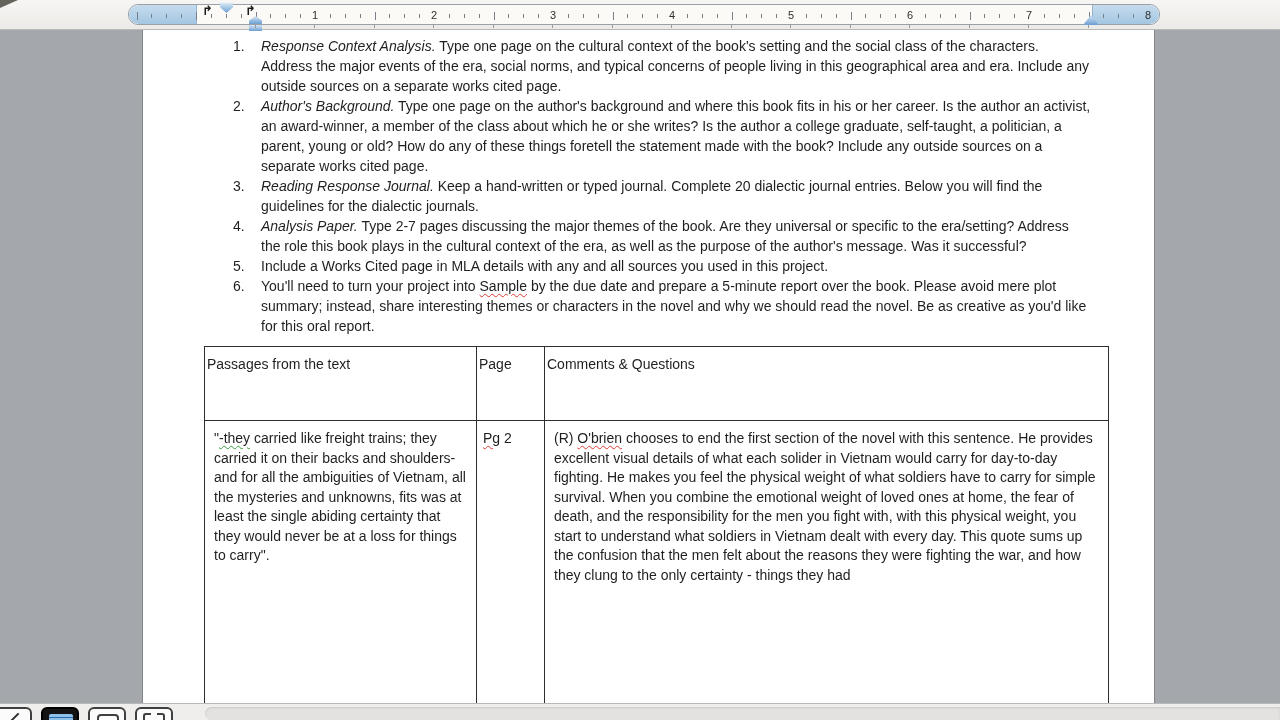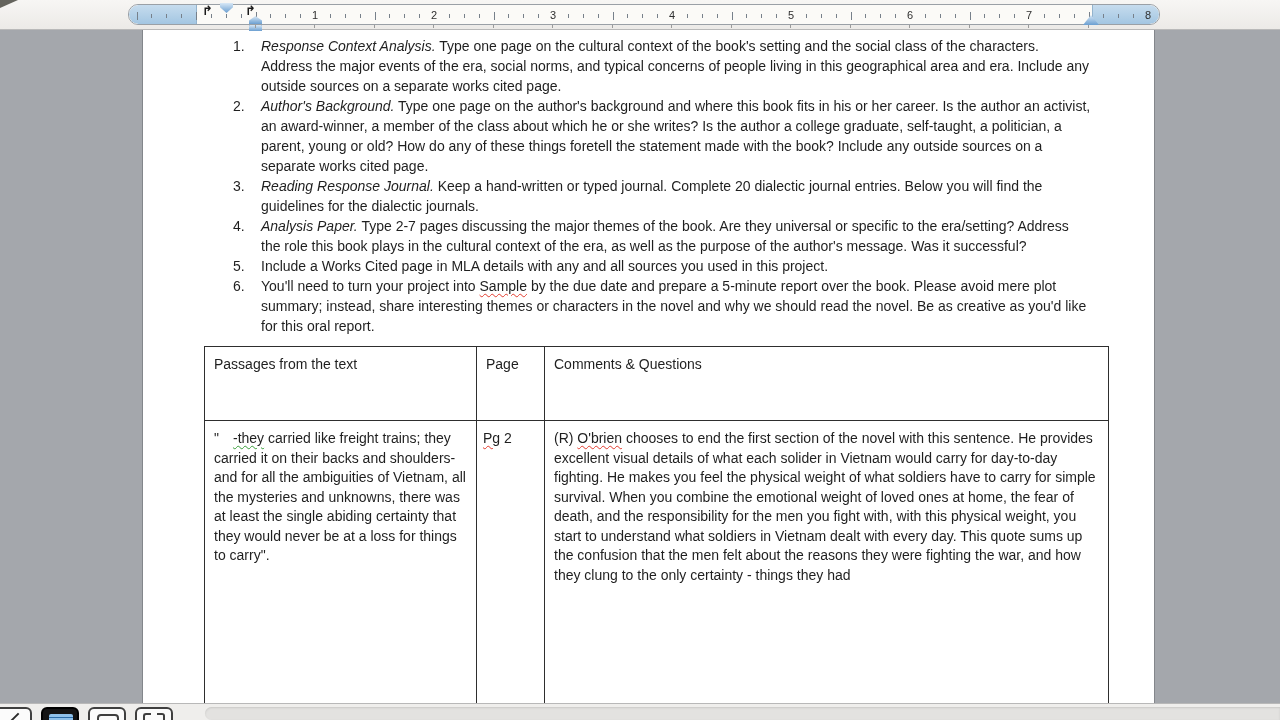--- a/index.html
+++ b/index.html
@@ -42,26 +42,26 @@
   .content { position:absolute; left:59px; top:6px; width:889px;
     font-size:14px; line-height:20px; color:#1f1f1f; }
   .intro { margin-bottom:18px; }
   .li { display:flex; }
   .li .num { margin-left:31px; width:28px; flex:0 0 28px; }
   .li .litext { flex:1; }
   .lead { font-style:italic; }
   .sp-red { text-decoration-line:underline; text-decoration-style:wavy;
     text-decoration-color:#e23b2e; text-decoration-thickness:1px; text-underline-offset:2px; }
   .sp-green { text-decoration-line:underline; text-decoration-style:wavy;
-    text-decoration-color:#3a9e3a; text-decoration-thickness:1px; text-underline-offset:2px;margin-left:14px; }
+    text-decoration-color:#3a9e3a; text-decoration-thickness:1px; text-underline-offset:2px; }
   .sample-heading { font-weight:bold; margin-top:24px; }
   table.journal { border-collapse:collapse; table-layout:fixed; width:904px;
     margin-top:10px; margin-left:2px; font-size:14px; line-height:19.5px; }
   table.journal td { border:1px solid #2e2e2e; vertical-align:top; }
-  .hdr-row td { height:74px; padding:8px 9px; }
+  .hdr-row td { height:74px; padding:8px 2px; }
   .data-row td { height:360px; padding:8px 9px; }
   .data-row td.pagecell { padding:8px 6px; }
 
   
   .bottom-bar { position:absolute; left:0; top:703px; width:1280px; height:17px;
     background:#efeeec; border-top:1px solid #b8b8b8; }
   .scroll-track { position:absolute; left:205px; right:0; top:3px; height:13px;
     background:#e3e2e0; border-radius:7px 0 0 7px; box-shadow:inset 0 1px 2px #c9c8c6; }
   .view-buttons { position:absolute; left:2px; top:3px; display:flex; gap:9px; }
   .vbtn { width:38px; height:24px; border:2px solid #3f3f3f; border-radius:6px;
@@ -221,21 +221,21 @@
             <col style="width:68px">
             <col style="width:564px">
           </colgroup>
         <tbody>
             <tr class="hdr-row">
           <td>Passages from the text</td>
           <td>Page</td>
           <td>Comments &amp; Questions</td>
         </tr>
         <tr class="data-row">
-          <td><span>"</span><span class="sp-green">-they</span><span> carried like freight trains; they carried it on their backs and shoulders-and for all the ambiguities of Vietnam, all the mysteries and unknowns, there was at least the single abiding certainty that they would never be at a loss for things to carry".</span></td>
+          <td><span>"</span><span class="sp-green">-they</span><span> carried like freight trains; they carried it on their backs and shoulders-and for all the ambiguities of Vietnam, all the mysteries and unknowns, fits was at least the single abiding certainty that they would never be at a loss for things to carry".</span></td>
           <td class="pagecell"><span class="sp-red">Pg</span><span> 2</span></td>
           <td><span>(R) </span><span class="sp-red">O'brien</span><span> chooses to end the first section of the novel with this sentence. He provides excellent visual details of what each solider in Vietnam would carry for day-to-day fighting. He makes you feel the physical weight of what soldiers have to carry for simple survival. When you combine the emotional weight of loved ones at home, the fear of death, and the responsibility for the men you fight with, with this physical weight, you start to understand what soldiers in Vietnam dealt with every day. This quote sums up the confusion that the men felt about the reasons they were fighting the war, and how they clung to the only certainty - things they had</span></td>
         </tr>
       </tbody>
         </table>
 
     </div>
   </div>
 </div>
 

